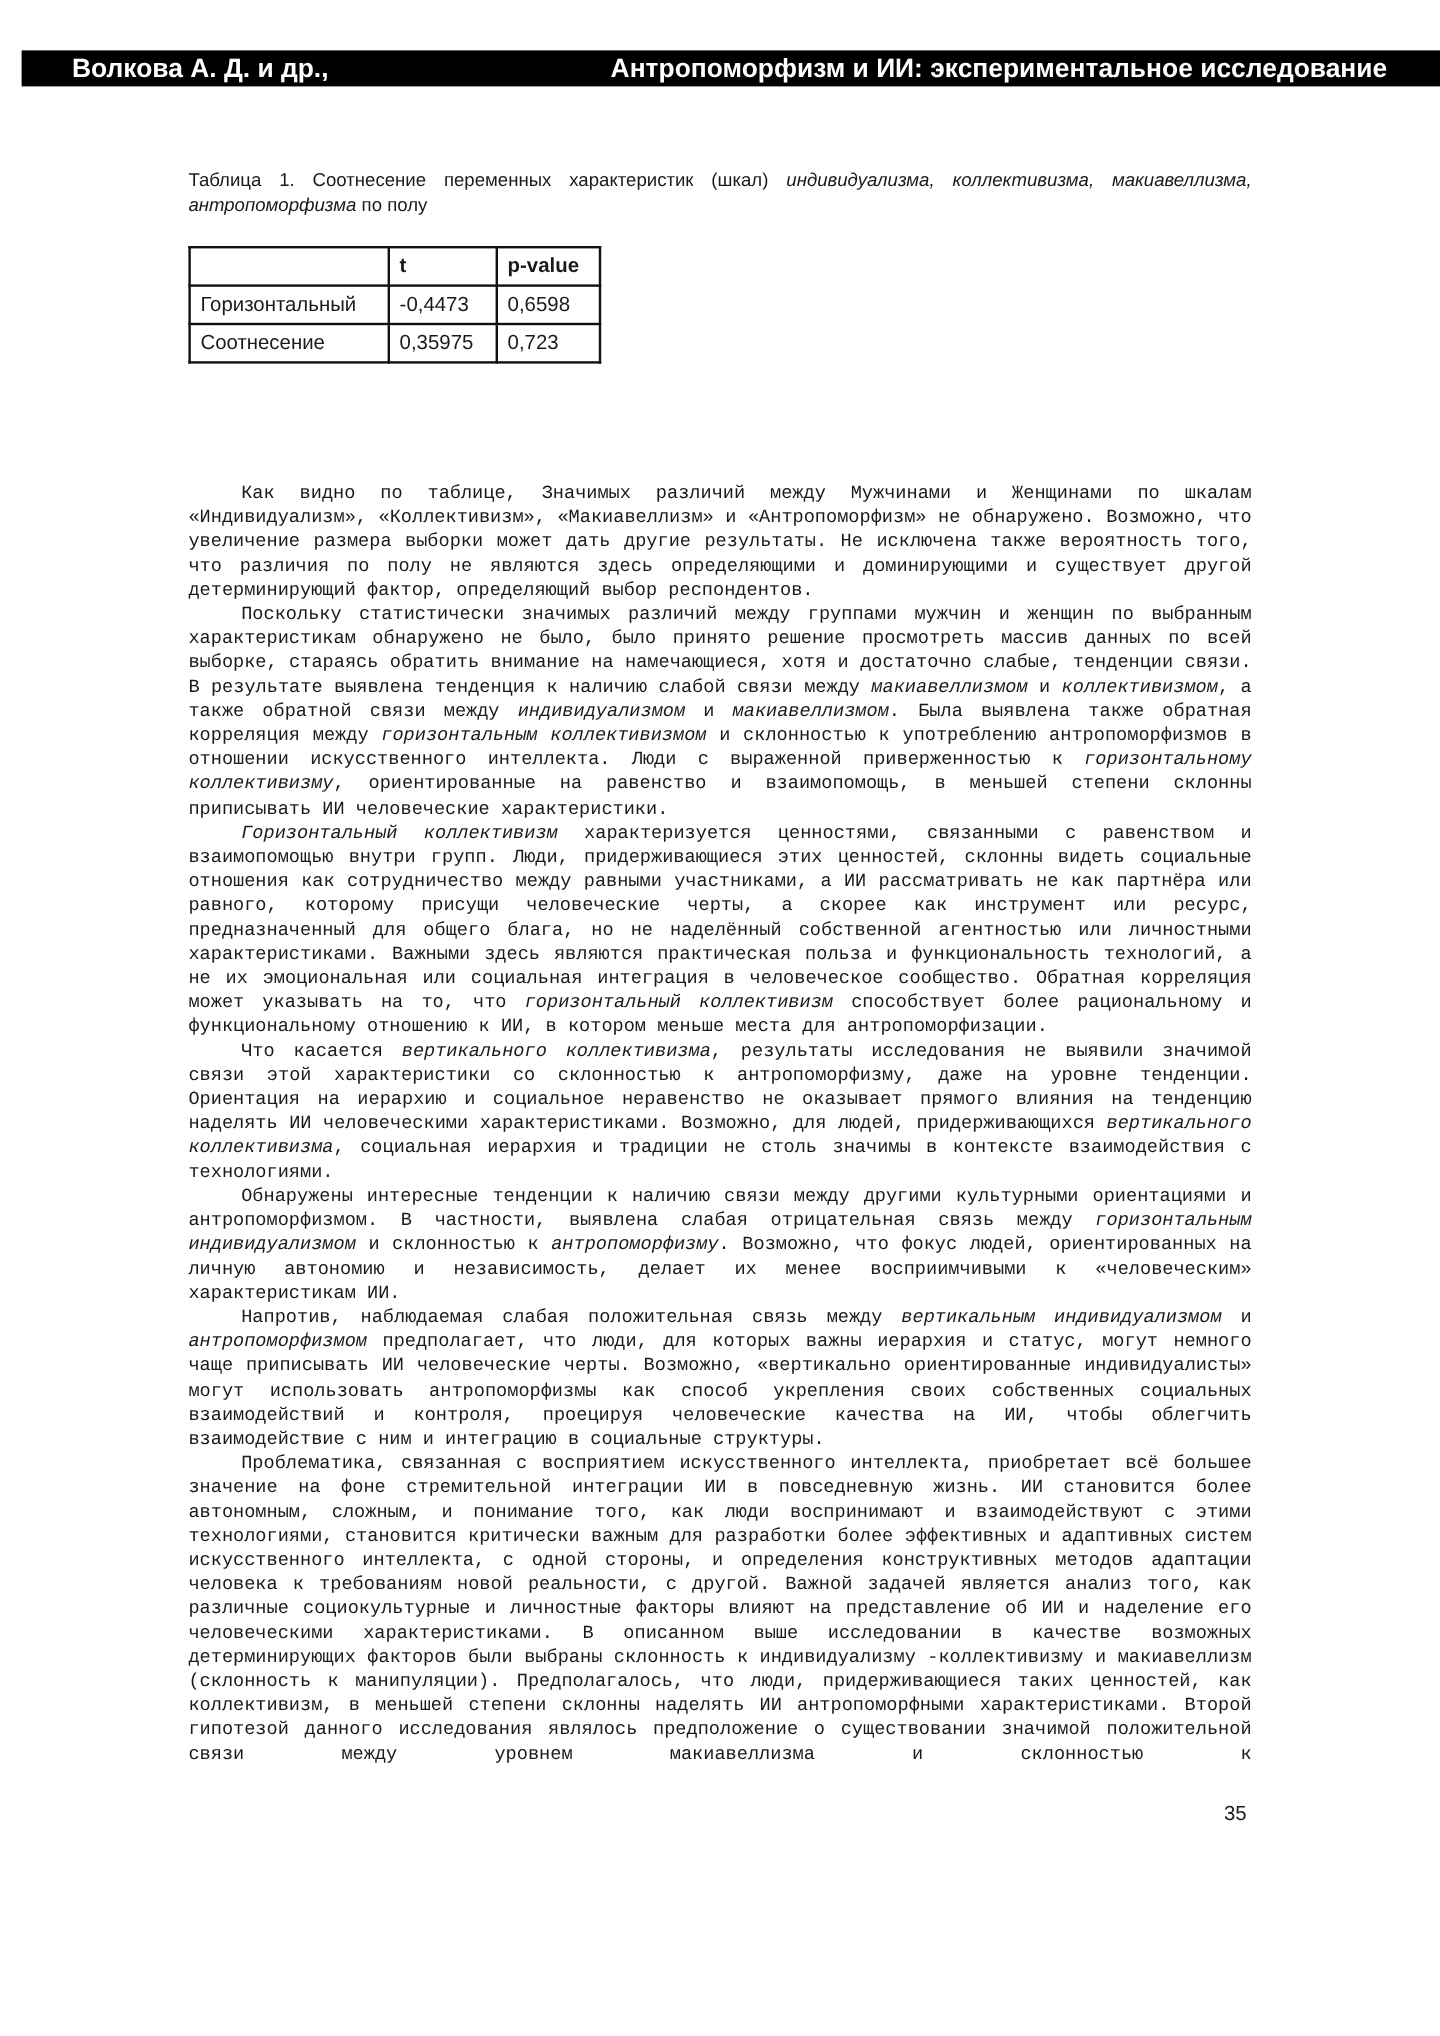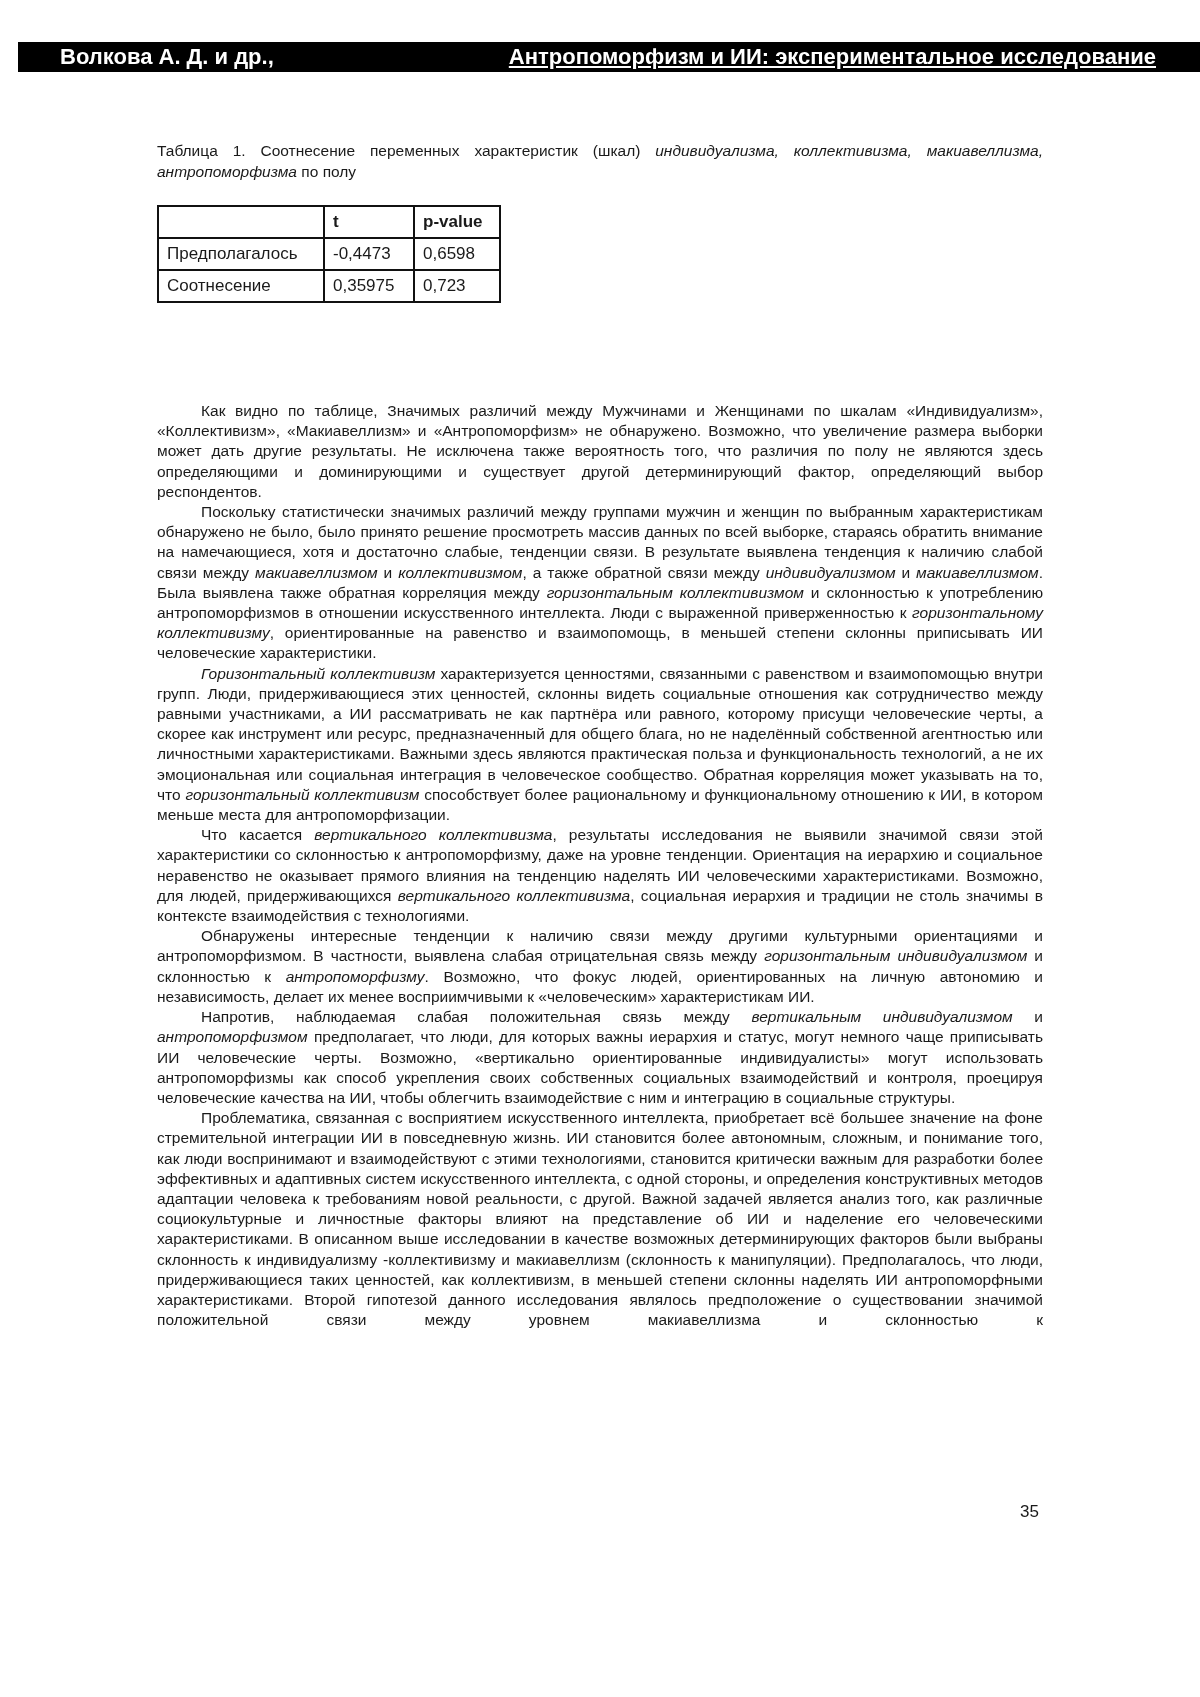--- a/index.html
+++ b/index.html
@@ -1,34 +1,34 @@
 <!DOCTYPE html>
 <html><head>
 <meta charset="utf-8">
 <style>
   html, body { margin: 0; padding: 0; background: #ffffff; }
   body { width: 1200px; height: 1697px; position: relative; overflow: hidden;
          font-family: "Liberation Sans", sans-serif; color: #1a1a1a; }
   .header-bar { position: absolute; left: 18px; top: 42px; width: 1200px; height: 30px;
                 background: #000; color: #fff; font-weight: bold; font-size: 22px; }
   .header-left { position: absolute; left: 42px; top: 2px; white-space: nowrap; }
-  .header-right { position: absolute; right: 62px; top: 2px; white-space: nowrap; text-decoration: underline; }
+  .header-right { position: absolute; right: 62px; top: 2px; white-space: nowrap; }
   .caption { position: absolute; left: 157px; top: 140px; width: 886px;
              font-size: 15.5px; line-height: 21px; text-align: justify; }
   table.data { position: absolute; left: 157px; top: 205px; border-collapse: collapse;
                font-size: 17px; }
   table.data td, table.data th { border: 2px solid #111; height: 30px; padding: 0 8px;
                text-align: left; font-weight: normal; white-space: nowrap; }
   table.data th { font-weight: bold; }
   table.data .c0 { width: 148px; }
   table.data .c1 { width: 72px; }
   table.data .c2 { width: 68px; }
   .body-text { position: absolute; left: 157px; top: 401px; width: 886px;
                font-size: 15.5px; line-height: 20.2px; text-align: justify; }
-  .body-text p { margin: 0; text-indent: 44px; }
+  .body-text p { margin: 0; text-indent: 44px; font-family: Liberation Mono, monospace; }
   .body-text p.heading { font-weight: bold; margin-top: 10px; }
   .body-text p.last { text-align-last: justify; }
   .page-num { position: absolute; left: 1020px; top: 1502px; font-size: 17px; }
 </style>
 </head>
 <body>
 
 <div class="header-bar">
   <span class="header-left">Волкова А. Д. и др.,</span>
   <span class="header-right">Антропоморфизм и ИИ: экспериментальное исследование</span>
@@ -37,21 +37,21 @@
 <div class="caption"><span>Таблица 1. Соотнесение переменных характеристик (шкал) </span><i>индивидуализма, коллективизма, макиавеллизма, антропоморфизма</i><span> по полу</span></div>
 
 <table class="data">
   <tbody>
       <tr>
     <th class="c0"></th>
     <th class="c1">t</th>
     <th class="c2">p-value</th>
   </tr>
   <tr>
-    <td>Предполагалось</td>
+    <td>Горизонтальный</td>
     <td>-0,4473</td>
     <td>0,6598</td>
   </tr>
   <tr>
     <td>Соотнесение</td>
     <td>0,35975</td>
     <td>0,723</td>
   </tr>
 </tbody>
   </table>

